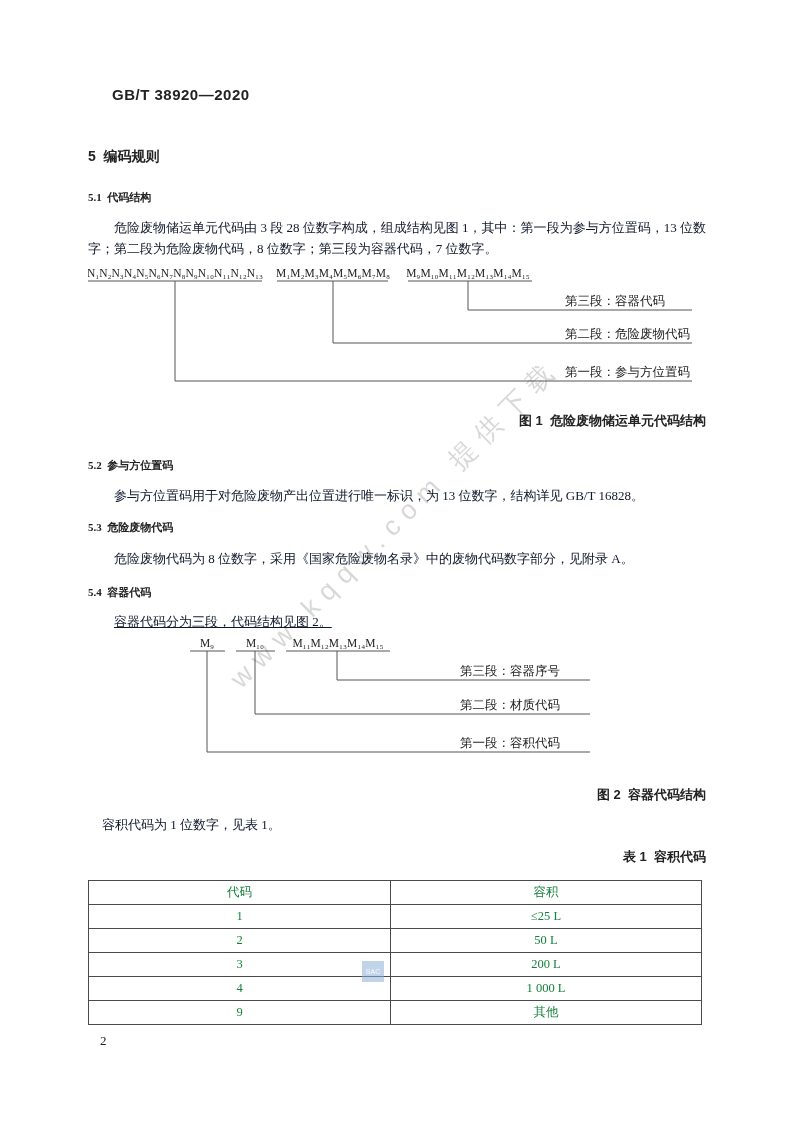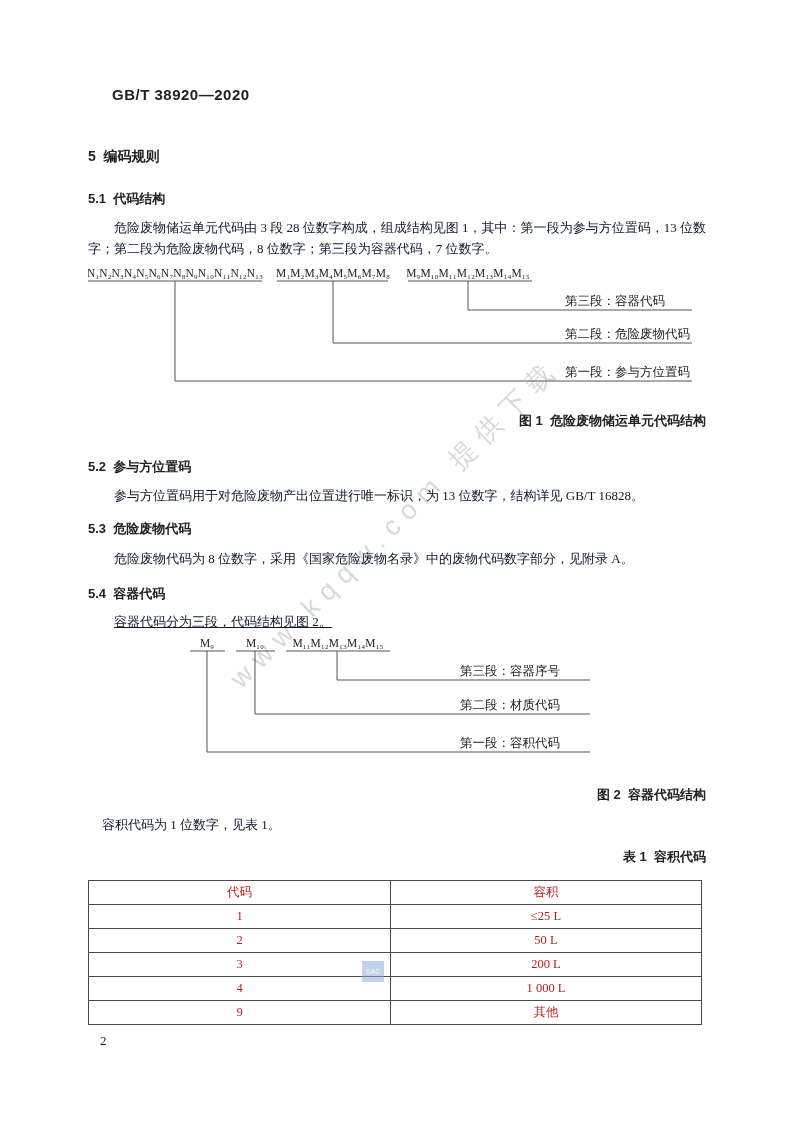--- a/index.html
+++ b/index.html
@@ -8,39 +8,39 @@
     background:#ffffff; overflow:hidden; color:#2b2b2b;
     font-family:"Liberation Serif","DejaVu Serif",serif;
   }
   .abs { position:absolute; }
   .heading {
     font-family:"Liberation Sans","DejaVu Sans",sans-serif;
     font-weight:bold; color:#222; white-space:pre;
   }
   .std-num { font-size:15px; letter-spacing:0.5px; }
   .h1 { font-size:14px; }
-  .h2 { font-size:13px; }
+  .h2 { font-size:11px;font-family:Liberation Serif, serif; }
   .body-para {
     font-size:13px; line-height:1.6; text-align:justify;
     text-indent:2em; color:#0f172a; width:618px;
   }
   .fig-caption, .tbl-caption {
     font-family:"Liberation Sans","DejaVu Sans",sans-serif;
     font-weight:bold; font-size:13px; color:#222;
     width:618px; text-align:right; white-space:pre;
   }
   svg text {
     font-family:"Liberation Serif","DejaVu Serif",serif;
     fill:#222;
   }
   .seg-text { font-size:11.5px; }
   .seg-label { font-size:12.5px; }
   table.t1 {
     border-collapse:collapse; table-layout:fixed; width:613px;
-    font-size:12.5px; color:#b91c1c;
+    font-size:12.5px; color:#15803d;
   }
   table.t1 th, table.t1 td {
     border:1px solid #4a4a4a; text-align:center; height:23px;
     padding:0; font-weight:normal;
   }
   .page-num { font-size:13px; color:#222; }
   .watermark {
     font-family:"Liberation Sans","DejaVu Sans",sans-serif;
     font-size:27px; letter-spacing:9px; color:rgba(125,125,125,0.30);
     transform:rotate(-45deg); transform-origin:center center;

